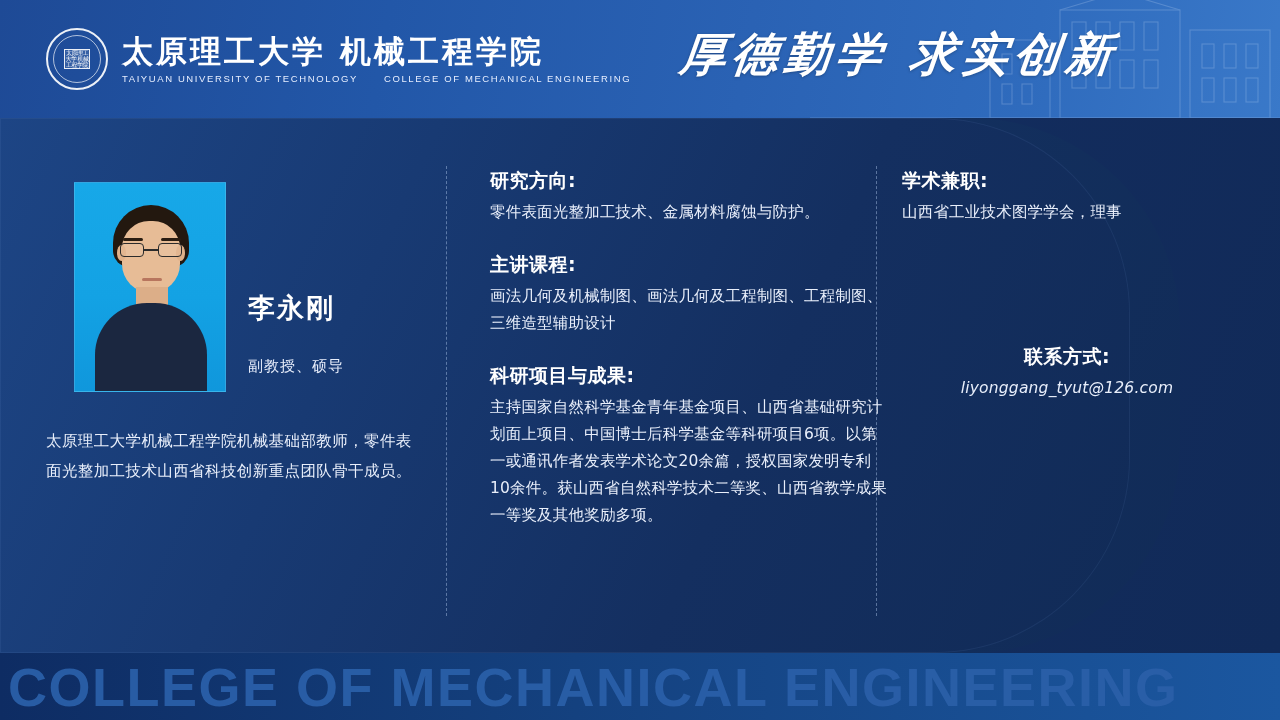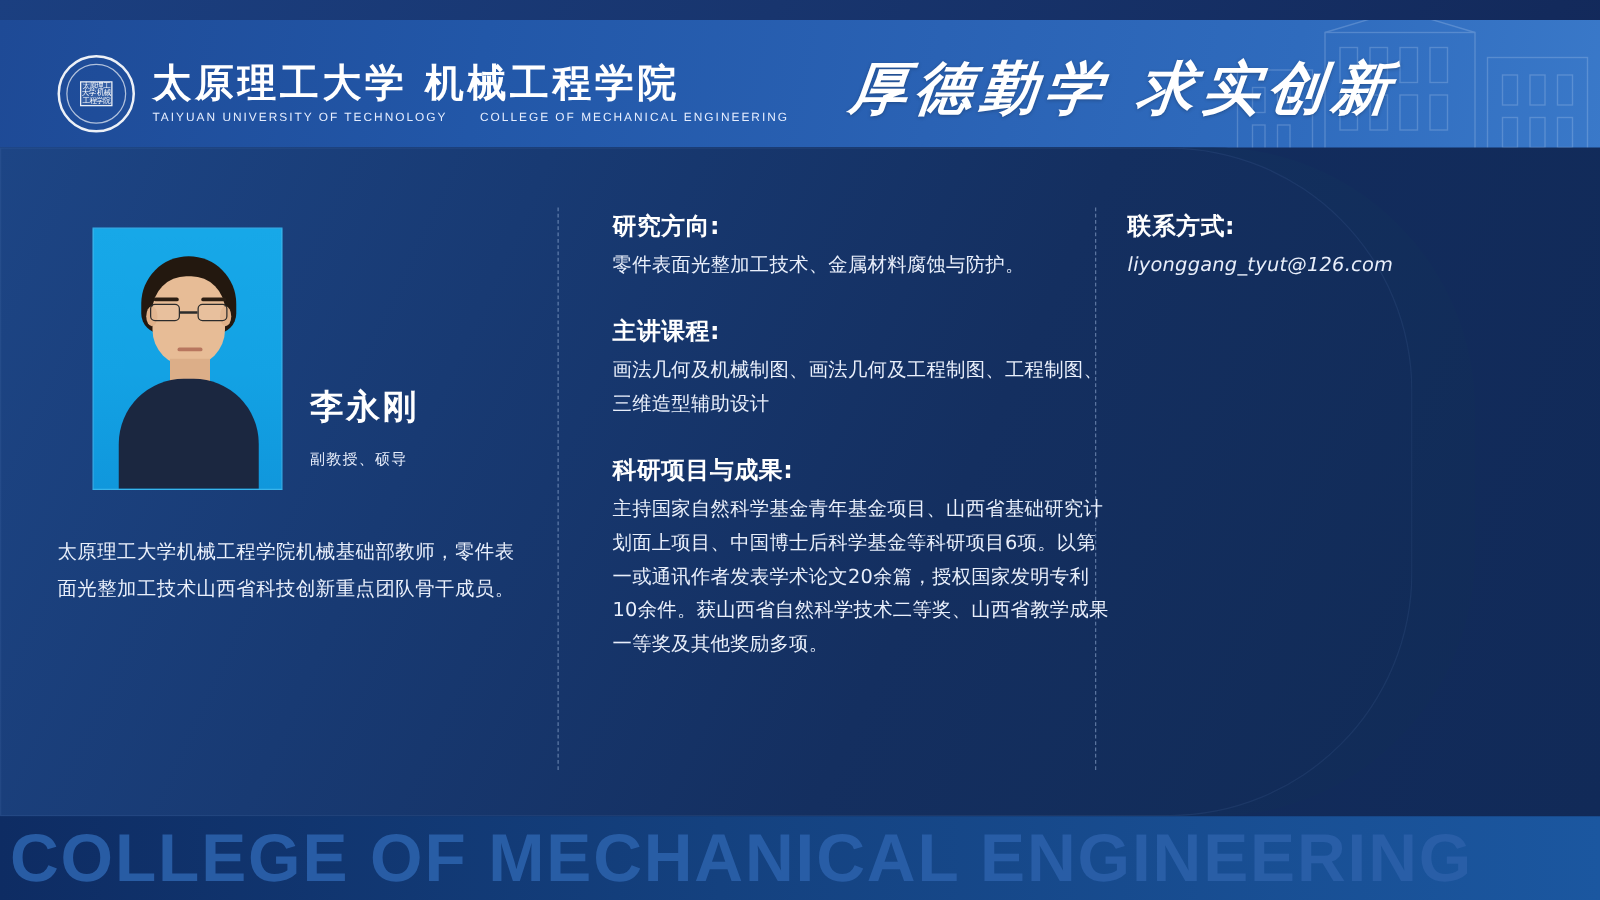--- a/index.html
+++ b/index.html
@@ -12,21 +12,21 @@
   }
   .slide {
     position: relative;
     width: 1280px; height: 720px;
     background: linear-gradient(125deg, #1b3f80 0%, #18356e 35%, #132a5c 70%, #0f2450 100%);
     overflow: hidden;
   }
 
   
   .header {
-    position: absolute; top: 16px; left: 0;
+    position: absolute; top: 0; left: 0;
     width: 1280px; height: 134px;
     background: linear-gradient(100deg, #1e4a96 0%, #2257a8 30%, #2a62b4 58%, #2f6bbd 80%, #3a79c9 100%);
     overflow: hidden;
   }
   .header-building {
     position: absolute; right: 0; top: 0;
     width: 470px; height: 118px;
     opacity: .30;
   }
   .header-inner {
@@ -170,21 +170,21 @@
   .photo .collar {
     position: absolute; left: 56px; bottom: 58px; width: 42px; height: 20px;
     background: #233050; border-radius: 0 0 20px 20px;
   }
   .name-block { margin-left: 22px; padding-bottom: 16px; }
   .name {
     color: #ffffff; font-size: 27px; font-weight: 700; letter-spacing: 2px;
     font-family: "DejaVu Sans", "Liberation Sans", sans-serif;
   }
   .title-line {
-    color: #e8eefb; font-size: 12px; margin-top: 16px; letter-spacing: 1px;
+    color: #e8eefb; font-size: 15px; margin-top: 31px; letter-spacing: 1px;
     font-family: "DejaVu Sans", "Liberation Sans", sans-serif;
   }
   .bio {
     margin-top: 34px;
     color: #e9effb; font-size: 15.5px; line-height: 30px; letter-spacing: .4px;
     font-family: "DejaVu Sans", "Liberation Sans", sans-serif;
     width: 380px;
   }
 
   
@@ -329,20 +329,24 @@
         <div class="sec-body">画法几何及机械制图、画法几何及工程制图、工程制图、三维造型辅助设计</div>
       </div>
       <div class="sec">
         <div class="sec-head">科研项目与成果:</div>
         <div class="sec-body">主持国家自然科学基金青年基金项目、山西省基础研究计划面上项目、中国博士后科学基金等科研项目6项。以第一或通讯作者发表学术论文20余篇，授权国家发明专利10余件。获山西省自然科学技术二等奖、山西省教学成果一等奖及其他奖励多项。</div>
       </div>
     </div>
 
     <div class="right-col">
       <div class="sec">
+        <div class="sec-head">学术兼职:</div>
+        <div class="sec-body">山西省工业技术图学学会，理事</div>
+      </div>
+      <div class="sec">
         <div class="sec-head">联系方式:</div>
         <div class="sec-body mail">liyonggang_tyut@126.com</div>
       </div>
     </div>
   </div>
 
   <div class="footer">
     <div class="footer-text">COLLEGE OF MECHANICAL ENGINEERING</div>
   </div>
 

